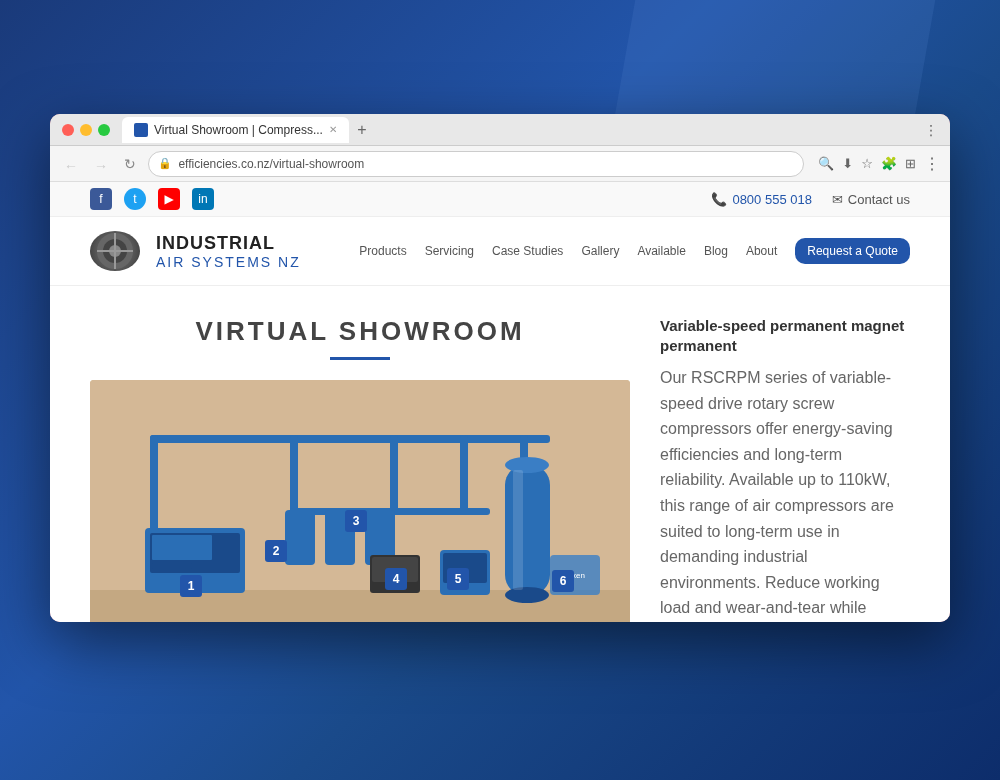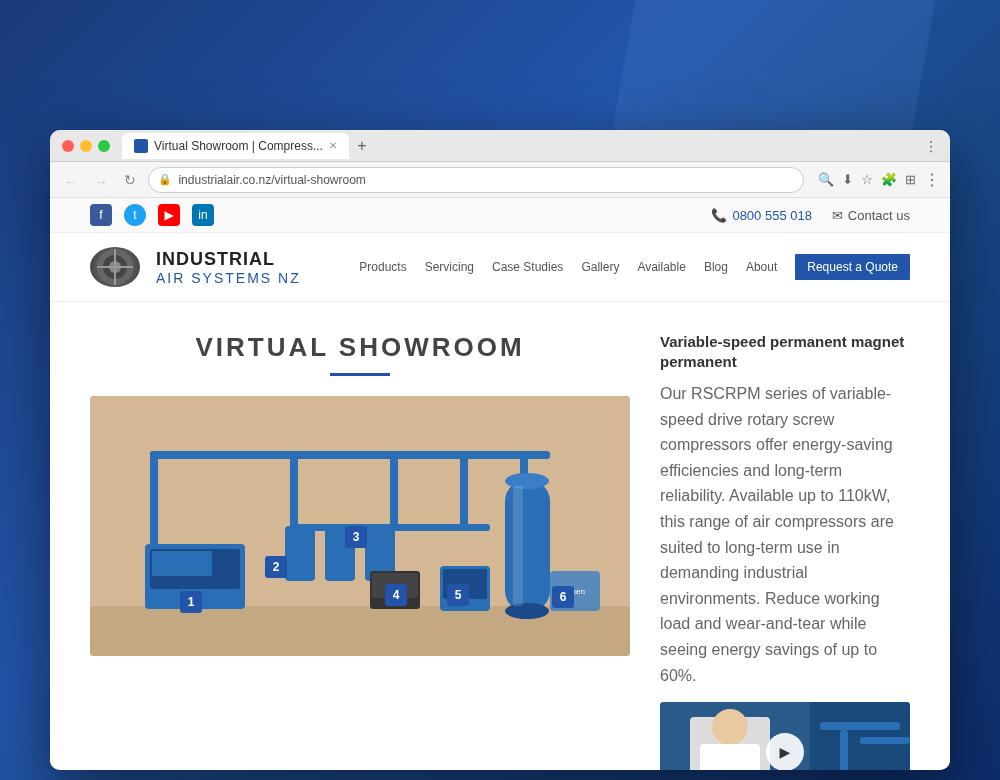--- a/index.html
+++ b/index.html
@@ -24,23 +24,23 @@
       top: 0; right: 100px;
       width: 300px; height: 400px;
       background: rgba(100,150,220,0.15);
       transform: skewX(-10deg);
       z-index: 0;
     }
 
     
     .browser {
       position: absolute;
-      top: 130px; left: 50px;
+      top: 114px; left: 50px;
       width: 900px;
-      height: 640px;
+      height: 508px;
       background: #fca5a5;
       border-radius: 10px;
       box-shadow: 0 20px 60px rgba(0,0,0,0.5);
       overflow: hidden;
       z-index: 1;
     }
 
     
     .browser-chrome {
       background: #e8e8e8;
@@ -245,21 +245,21 @@
     }
     .nav-link {
       color: #555;
       text-decoration: none;
       cursor: pointer;
     }
     .nav-link.quote {
       background: #2255aa;
       color: #fff;
       padding: 6px 12px;
-      border-radius: 1px;
+      border-radius: 10px;
     }
 
     
     .page-content {
       padding: 30px 40px 20px;
       display: flex;
       gap: 30px;
       overflow: hidden;
     }
 
@@ -383,21 +383,21 @@
     </div>
     <span class="browser-menu-btn">⋮</span>
   </div>
 
   <div class="address-bar-row">
     <span class="nav-btn disabled">←</span>
     <span class="nav-btn disabled">→</span>
     <span class="nav-btn">↻</span>
     <div class="address-bar">
       <span class="lock-icon">🔒</span>
-      <span class="address-url">industrialair.co.nz/virtual-showroom</span>
+      <span class="address-url">efficiencies.co.nz/virtual-showroom</span>
     </div>
     <div class="address-icons">
       <span class="addr-icon">🔍</span>
       <span class="addr-icon">⬇</span>
       <span class="addr-icon">☆</span>
       <span class="addr-icon">🧩</span>
       <span class="addr-icon">⊞</span>
     </div>
     <span class="menu-dots">⋮</span>
   </div>

